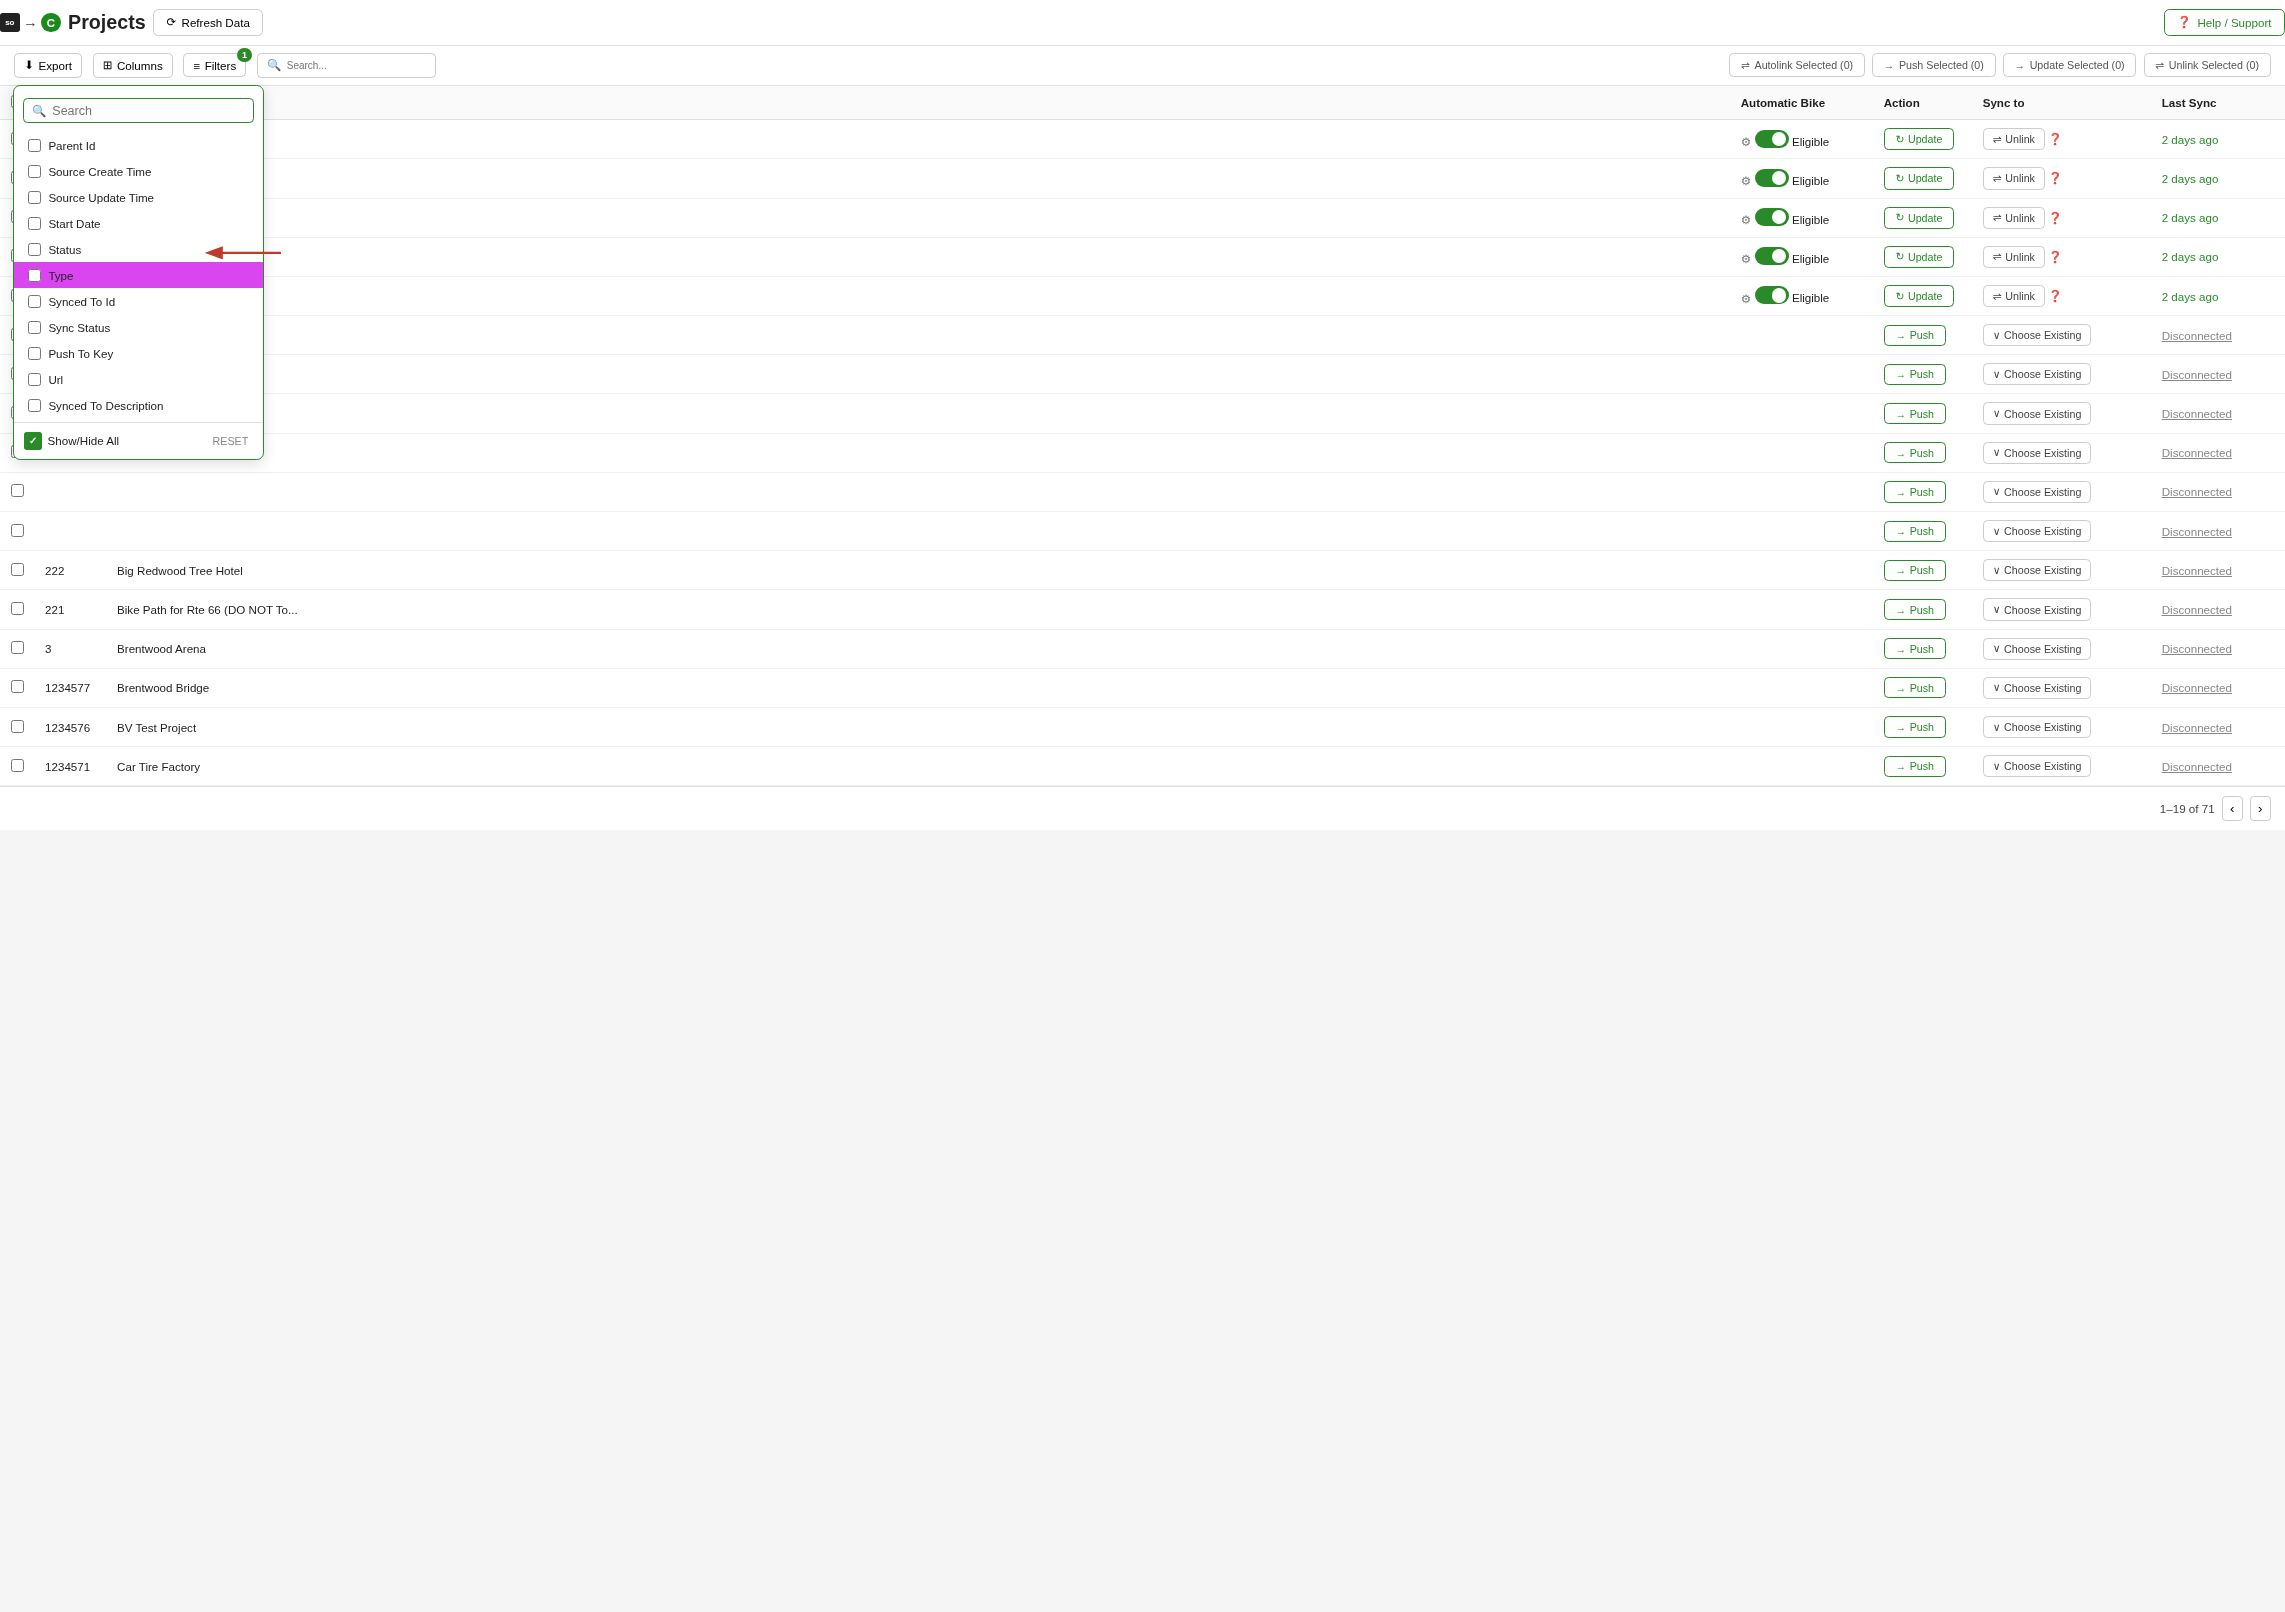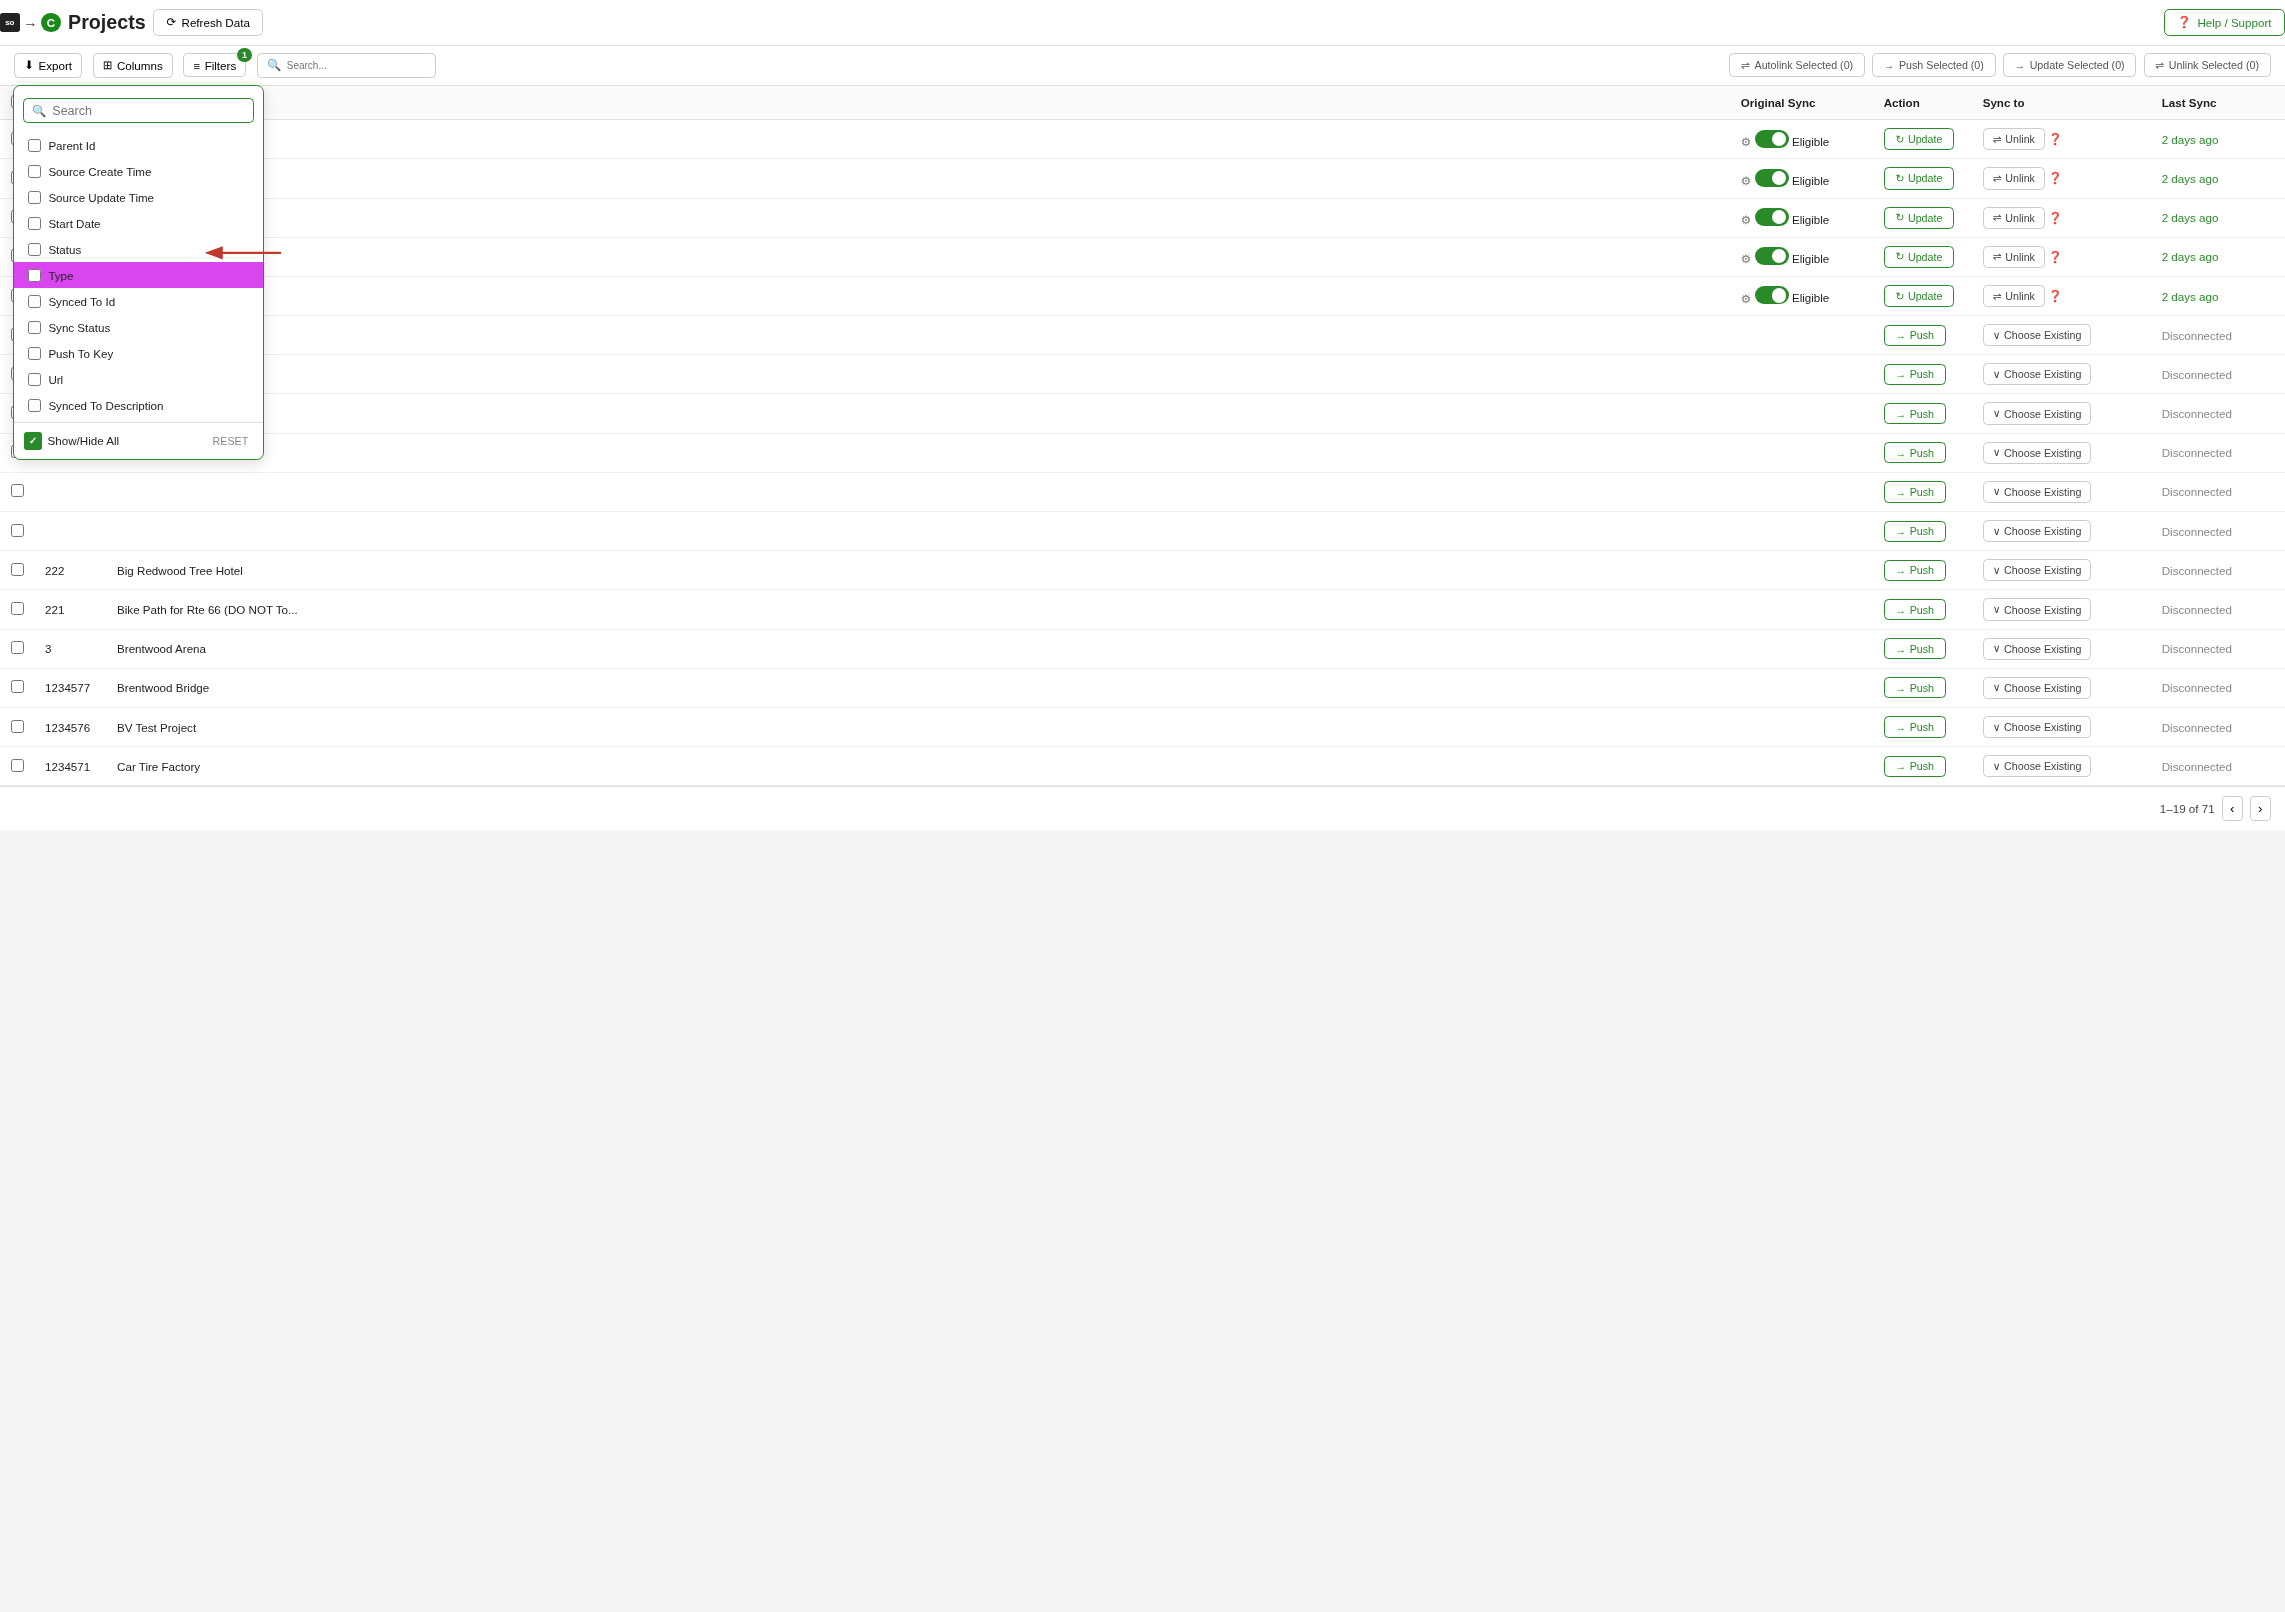--- a/index.html
+++ b/index.html
@@ -46,21 +46,21 @@
     .toggle-on { display: inline-flex; align-items: center; background: #2a8a2a; border-radius: 10.7px; width: 34px; height: 18px; padding: 1.8px 2.7px; cursor: pointer; }
     .toggle-on::after { content: ''; width: 14.3px; height: 14.3px; background: #fff; border-radius: 50%; margin-left: auto; }
     .eligible-badge { color: #222; font-size: 11.6px; }
     .gear-icon { color: #777; margin-right: 3.6px; cursor: pointer; }
 
     .update-btn { display: inline-flex; align-items: center; gap: 3.6px; padding: 3.6px 10.7px; border: 0.9px solid #2a8a2a; border-radius: 4.5px; background: #fff; color: #2a8a2a; font-size: 10.7px; cursor: pointer; font-weight: 500; }
     .push-btn { display: inline-flex; align-items: center; gap: 3.6px; padding: 3.6px 10.7px; border: 0.9px solid #2a8a2a; border-radius: 4.5px; background: #fff; color: #2a8a2a; font-size: 10.7px; cursor: pointer; font-weight: 500; }
     .unlink-btn { display: inline-flex; align-items: center; gap: 3.6px; padding: 3.6px 9px; border: 0.9px solid #ccc; border-radius: 4.5px; background: #fff; color: #444; font-size: 10.7px; cursor: pointer; }
     .choose-btn { display: inline-flex; align-items: center; gap: 3.6px; padding: 3.6px 9px; border: 0.9px solid #ccc; border-radius: 4.5px; background: #fff; color: #444; font-size: 10.7px; cursor: pointer; }
     .last-sync-green { color: #2a8a2a; font-weight: 500; }
-    .disconnected { color: #888; }
+    .disconnected { color: #888; text-decoration: underline; }
 
     .pagination { display: flex; align-items: center; justify-content: flex-end; gap: 7.2px; padding: 9px 14.3px; border-top: 0.9px solid #e0e0e0; background: #fff; font-size: 11.6px; color: #444; }
     .page-nav { padding: 3.6px 7.2px; border: 0.9px solid #ccc; border-radius: 3.6px; background: #fff; cursor: pointer; }
 
     
     .dropdown-overlay {
       position: absolute; top: 39px; left: 12.5px; z-index: 100;
       background: #fff; border: 1.3px solid #2a8a2a; border-radius: 7.2px;
       width: 251px; padding: 9px 0 7.2px 0;
       box-shadow: 0 3.6px 14.3px rgba(0,0,0,0.13);
@@ -217,21 +217,21 @@
 
 <div class="main-content">
   <table>
     <thead>
       <tr>
         <th class="checkbox-cell">
           <input type="checkbox" style="">
         </th>
         <th class="col-id"></th>
         <th class="col-name"></th>
-        <th class="col-autosync">Original Sync</th>
+        <th class="col-autosync">Automatic Bike</th>
         <th class="col-action">Action</th>
         <th class="col-syncto">Sync to</th>
         <th class="col-lastsync">Last Sync</th>
       </tr>
     </thead>
     <tbody id="table-body">
     <tr>
           <td class="checkbox-cell"><input type="checkbox" style=""></td>
           <td class="col-id"></td>
           <td class="col-name"></td>

